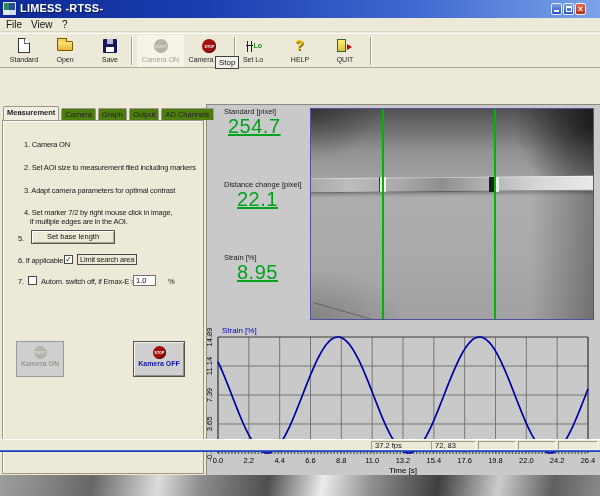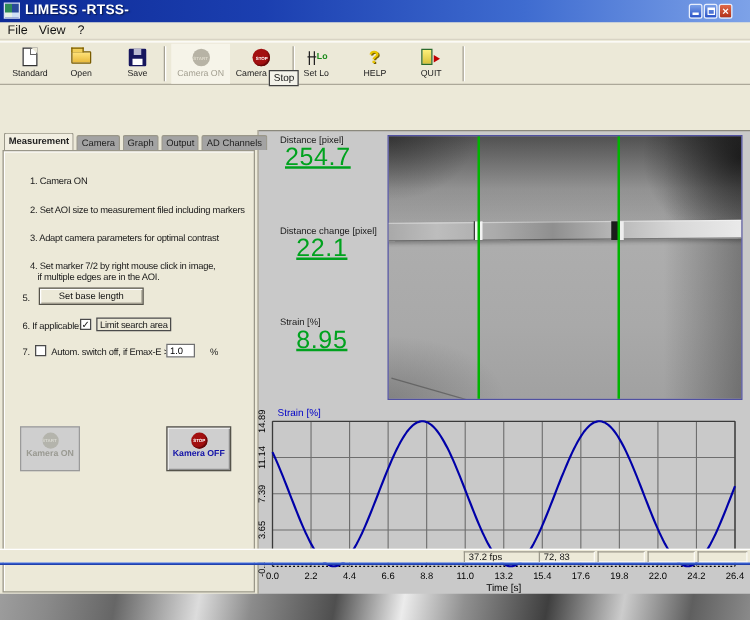--- a/index.html
+++ b/index.html
@@ -71,21 +71,21 @@
   .tooltip { position:absolute; left:215px; top:56px; z-index:60; background:#f3f2ea; border:1px solid #404040;
     font-size:8px; padding:1px 3px; color:#111; }
 
   
   .main { position:absolute; left:0; top:68px; width:600px; height:371px;margin-top:36px; }
   .left-panel { position:absolute; left:0; top:0; width:207px; height:371px; background:#ece9d8; border-right:1px solid #918e80; }
   .right-panel { position:absolute; left:207px; top:0; width:393px; height:371px; background:#c9c9c9; border-top:1px solid #8a887c; }
 
   
   .tab-row { position:absolute; left:3px; top:2px; height:14px; display:flex; align-items:flex-end; }
-  .tab { border:1px solid #9a9789; border-bottom:none; background:#a3a3a3; font-size:7.5px; padding:1px 3px 1px 3px;
+  .tab { border:1px solid #9a9789; border-bottom:none; background:#4d7c0f; font-size:7.5px; padding:1px 3px 1px 3px;
     margin-right:2px; height:12px; color:#222; white-space:nowrap; border-radius:2px 2px 0 0; }
   .tab.active { background:#f2efe2; height:14px; font-weight:bold; }
   .tab-page { position:absolute; left:2px; top:16px; width:202px; height:354px; border:1px solid #9a9789;
     box-shadow:inset 1px 1px 0 #fff; background:#ece9d8; }
 
   
   .groupbox { position:absolute; left:12px; top:20px; width:183px; height:175px; border:1px solid #b1ad9d; box-shadow:1px 1px 0 #fff inset; }
   .groupbox-label { position:absolute; left:6px; top:-5px; background:#ece9d8; padding:0 2px; font-size:7.5px; color:#222; }
   .qg-text { position:absolute; font-size:7.5px; letter-spacing:-.2px; color:#1a1a1a; white-space:nowrap; }
   .qg-btn { position:absolute; left:31px; top:126px; width:84px; height:14px; background:#ece9d8;
@@ -275,21 +275,21 @@
           </div>
         <div class="blabel">Kamera ON</div>
       </div>
       <div class="big-btn off">
         <div class="circle">
             <span>STOP</span>
           </div>
         <div class="blabel">Kamera OFF</div>
       </div>
 
-      <div class="ro-label" style="left:224px;top:3px">Distance [pixel]</div>
+      <div class="ro-label" style="left:224px;top:3px">Standard [pixel]</div>
       <div class="ro-value" style="left:228px;top:11px">254.7</div>
       <div class="ro-label" style="left:224px;top:76px">Distance change [pixel]</div>
       <div class="ro-value" style="left:237px;top:84px">22.1</div>
       <div class="ro-label" style="left:224px;top:149px">Strain [%]</div>
       <div class="ro-value" style="left:237px;top:157px">8.95</div>
 
       <div class="camera-image">
         <div class="ci-strip"></div>
         <div class="ci-blob blob-l-white"></div>
         <div class="ci-blob blob-r-dark"></div>

